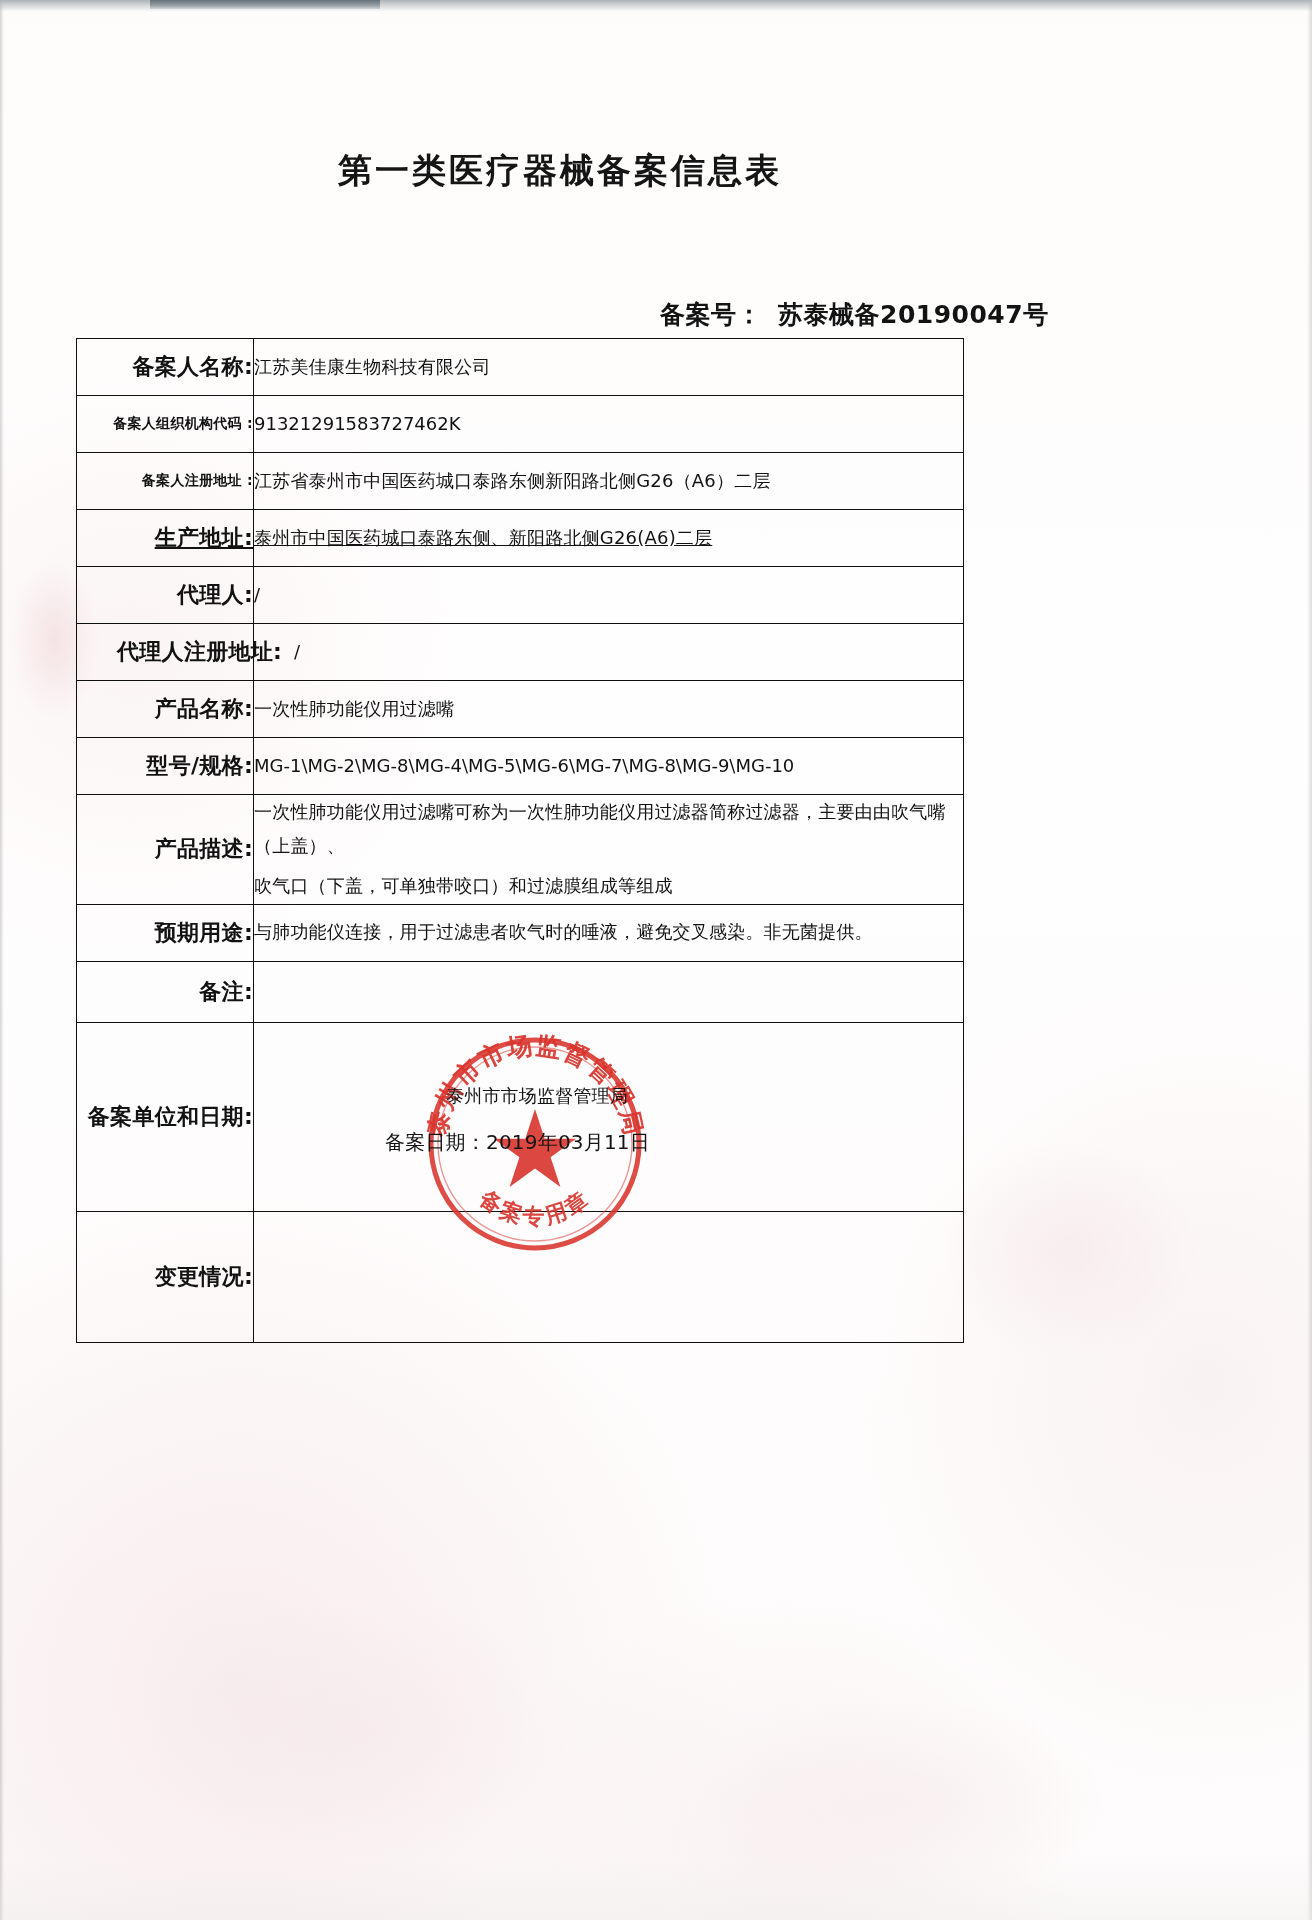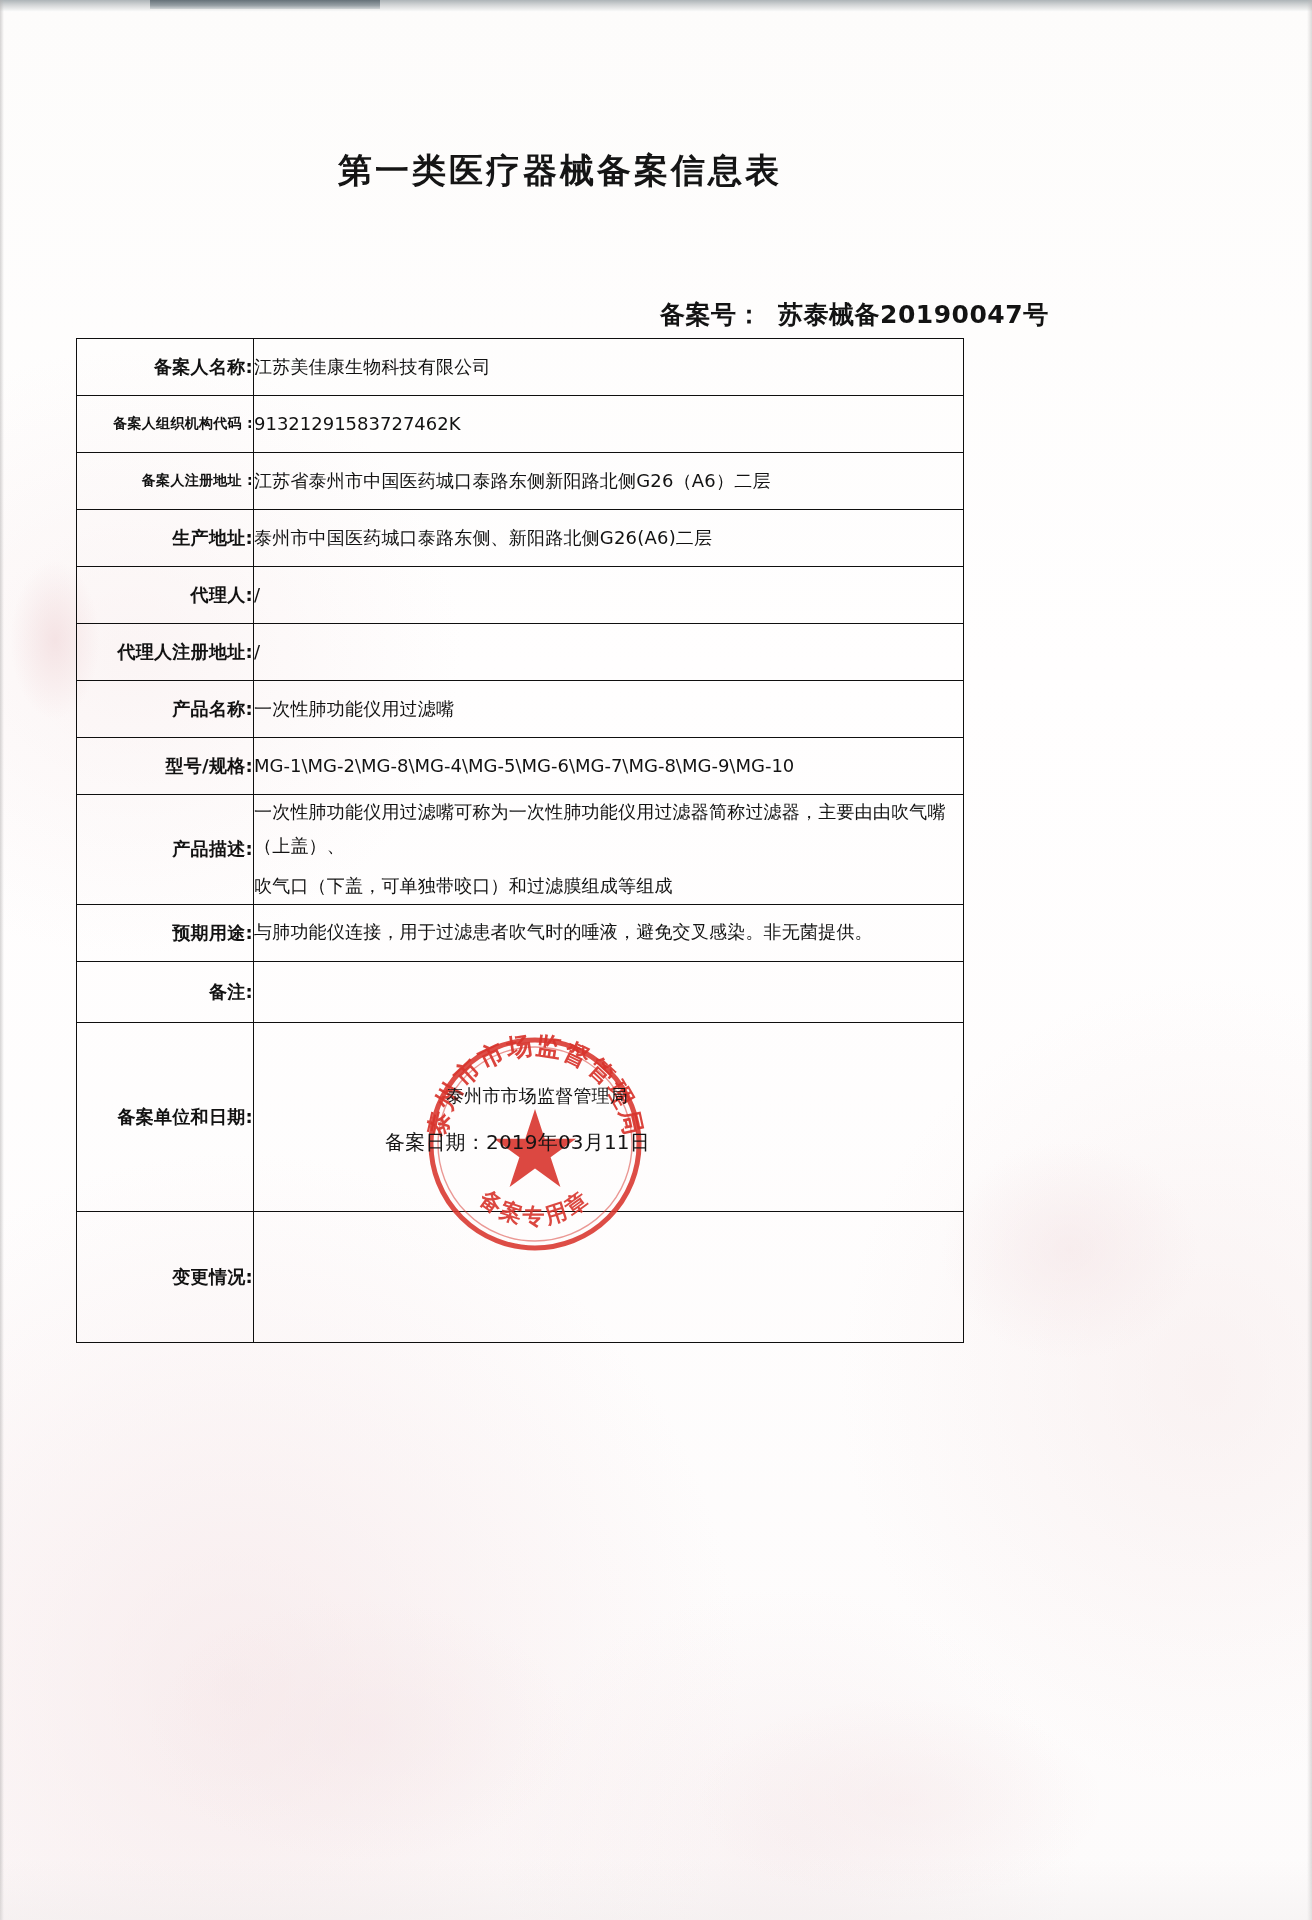--- a/index.html
+++ b/index.html
@@ -100,42 +100,42 @@
     border: 1.6px solid #0f0f0f;
     padding: 0;
     vertical-align: middle;
     color: #121212;
   }
   .label-cell {
     width: 176px;
     text-align: right;
     padding: 6px 2px 6px 6px;
     font-family: "DejaVu Sans", "Liberation Sans", sans-serif;
-    font-size: 18px;
+    font-size: 22px;
     font-weight: 700;
     letter-spacing: .3px;
     white-space: nowrap;
   }
   .label-cell.tight { font-size: 14px; padding-left: 12px; }
   .value-cell {
     padding: 6px 6px 6px 5px;
     font-family: "DejaVu Sans", "Liberation Sans", sans-serif;
     font-size: 18px;
     font-weight: 500;
     line-height: 1.9;
     letter-spacing: .2px;
     word-break: break-all;
   }
   .value-cell.mono-ish { letter-spacing: 0; }
   .r-name td    { height: 56px; }
   .r-code td    { height: 56px; }
   .r-regaddr td { height: 56px; }
-  .r-prodaddr td{ height: 56px; }
+  .r-prodaddr td{ height: 56px; text-decoration: underline; }
   .r-agent td   { height: 56px; }
-  .r-agentaddr td{ height: 56px; }
+  .r-agentaddr td{ height: 56px; padding-left: 40px; }
   .r-pname td   { height: 56px; }
   .r-model td   { height: 56px; }
   .r-desc td    { height: 86px; }
   .r-use td     { height: 56px; }
   .r-note td    { height: 60px; }
   .r-unit td    { height: 188px; }
   .r-change td  { height: 130px; }
 
   .desc-line { display: block; }
   .desc-line + .desc-line { margin-top: 6px; }

